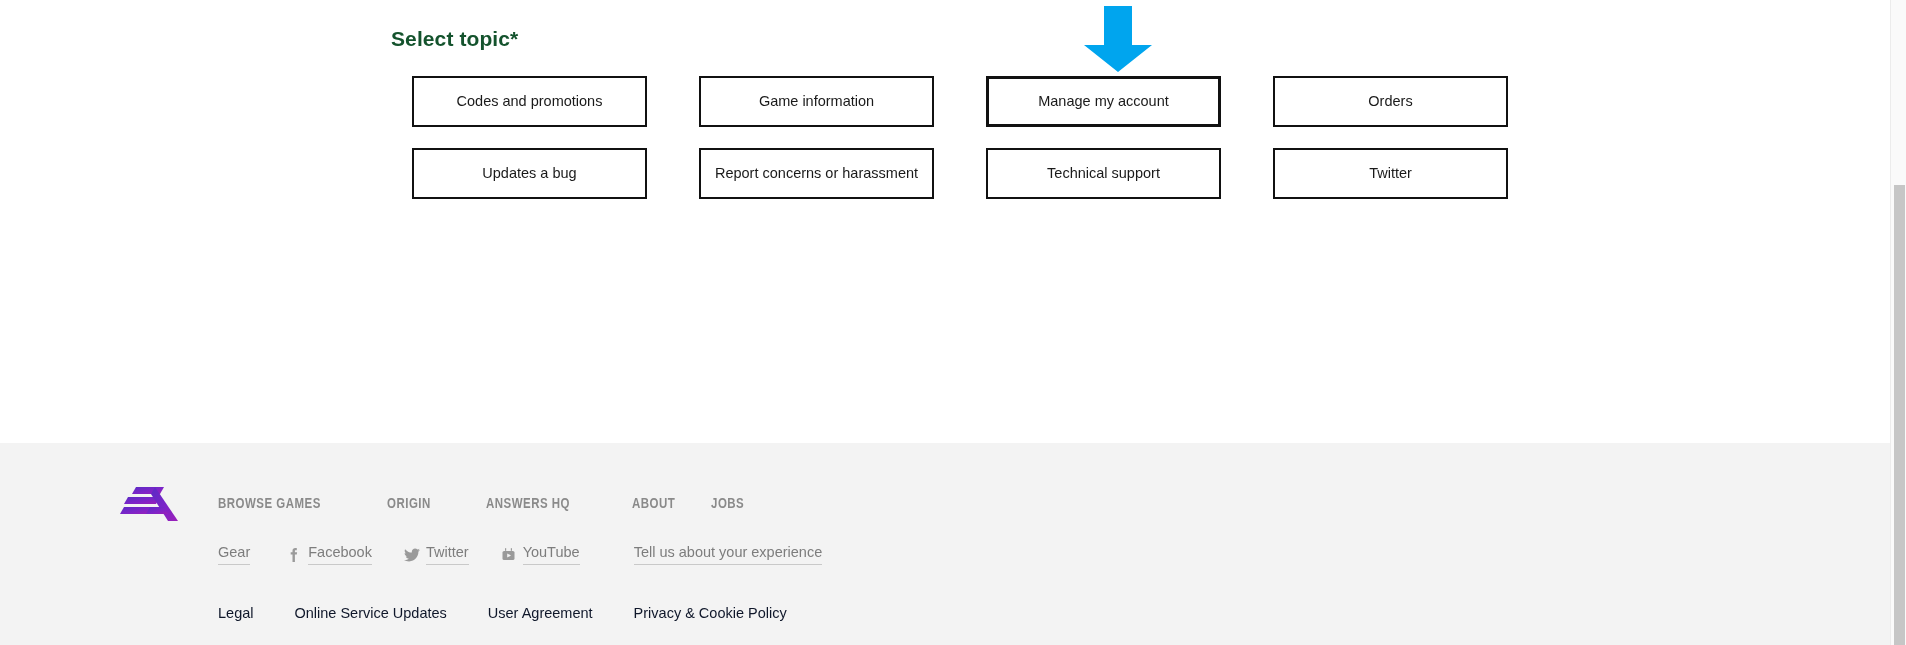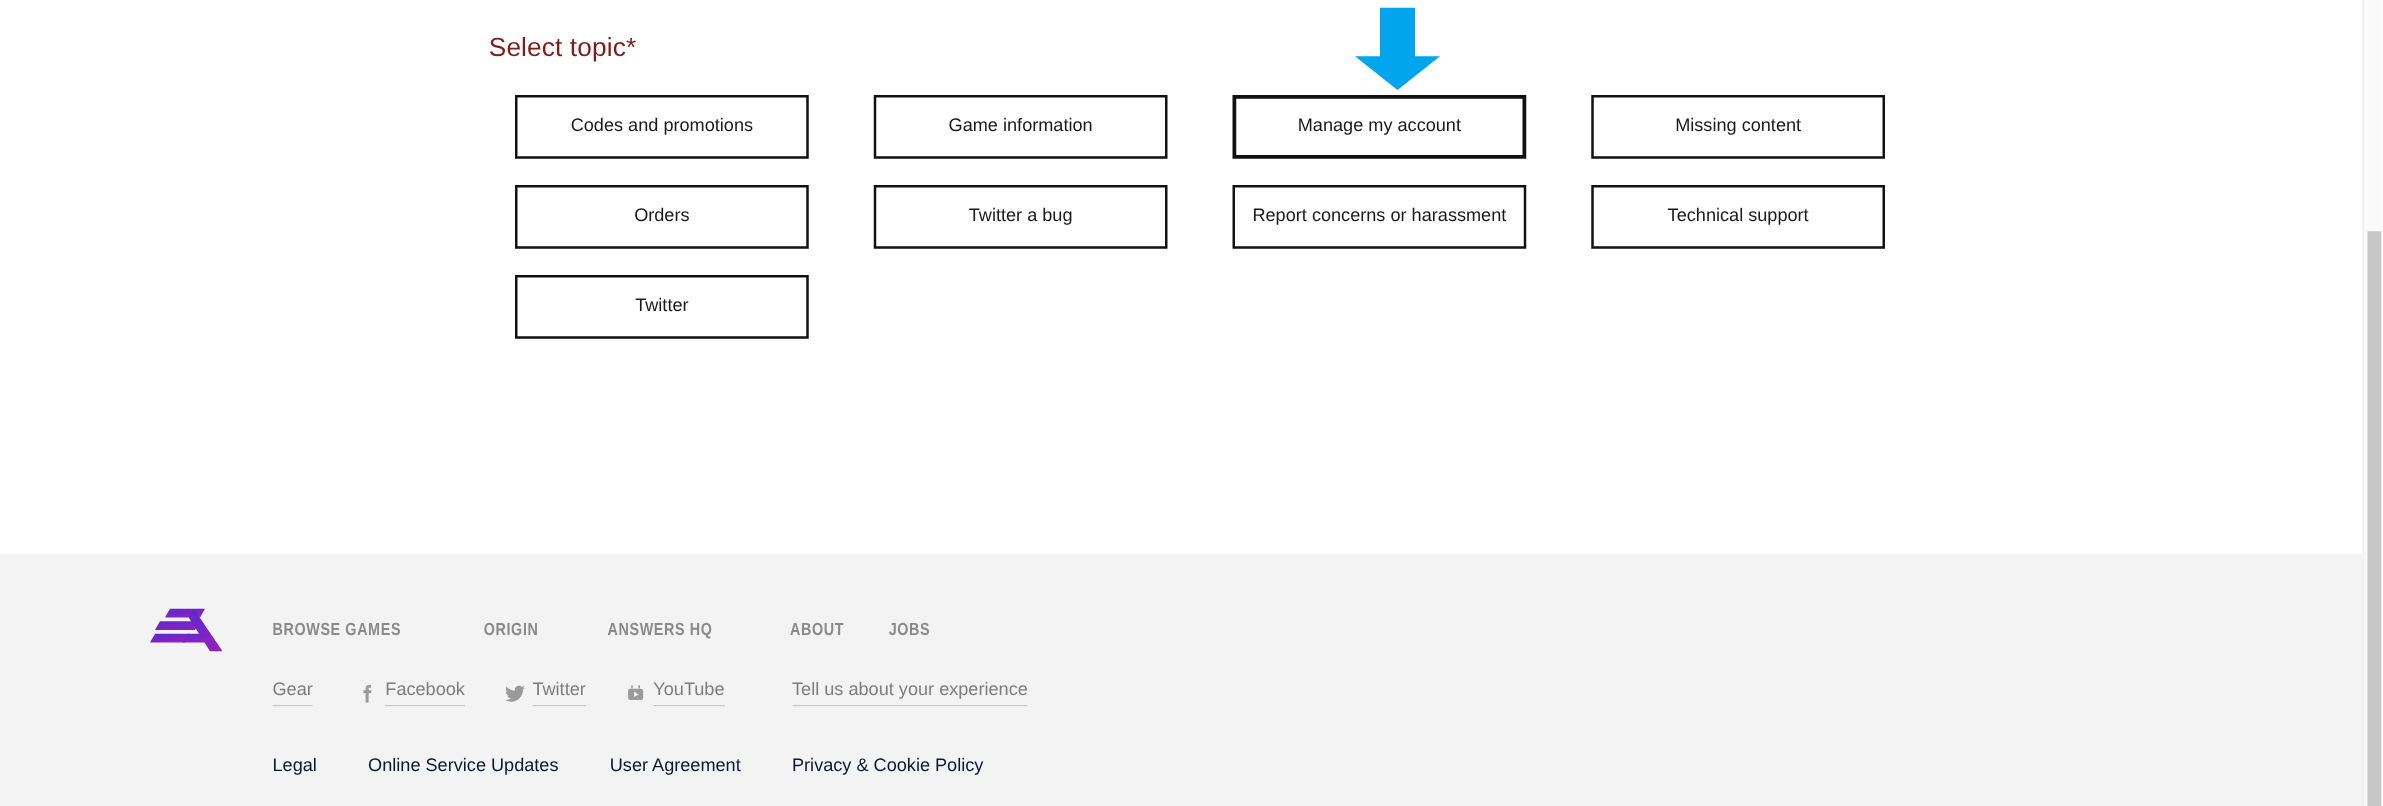--- a/index.html
+++ b/index.html
@@ -28,22 +28,22 @@
 
   .topic-section {
     position: absolute;
     left: 391px;
     top: 26px;
     width: 1130px;
   }
 
   .topic-heading {
     font-size: 21px;
-    font-weight: 400;
-    color: #7f1d1d;
+    font-weight: 700;
+    color: #14532d;
     letter-spacing: 0.1px;
     margin: 0 0 24px 0;
     line-height: 26px;
   }
 
   .topic-grid {
     display: grid;
     grid-template-columns: repeat(4, 256px);
     column-gap: 31px;
     row-gap: 21px;
@@ -211,24 +211,23 @@
 
 <div id="page">
 
   <section class="topic-section">
     <h2 class="topic-heading">Select topic*</h2>
 
     <div class="topic-grid">
       <button class="topic-btn">Codes and promotions</button>
       <button class="topic-btn">Game information</button>
       <button class="topic-btn selected">Manage my account</button>
-      <button class="topic-btn">Missing content</button>
 
       <button class="topic-btn">Orders</button>
-      <button class="topic-btn">Twitter a bug</button>
+      <button class="topic-btn">Updates a bug</button>
       <button class="topic-btn">Report concerns or harassment</button>
       <button class="topic-btn">Technical support</button>
 
       <button class="topic-btn">Twitter</button>
     </div>
   </section>
 
   <div class="pointer-arrow">
     <svg width="72" height="66" viewBox="0 0 72 66" xmlns="http://www.w3.org/2000/svg">
       <polygon points="22,0 50,0 50,39 70,39 36,66 2,39 22,39" fill="#00a5ee"></polygon>

